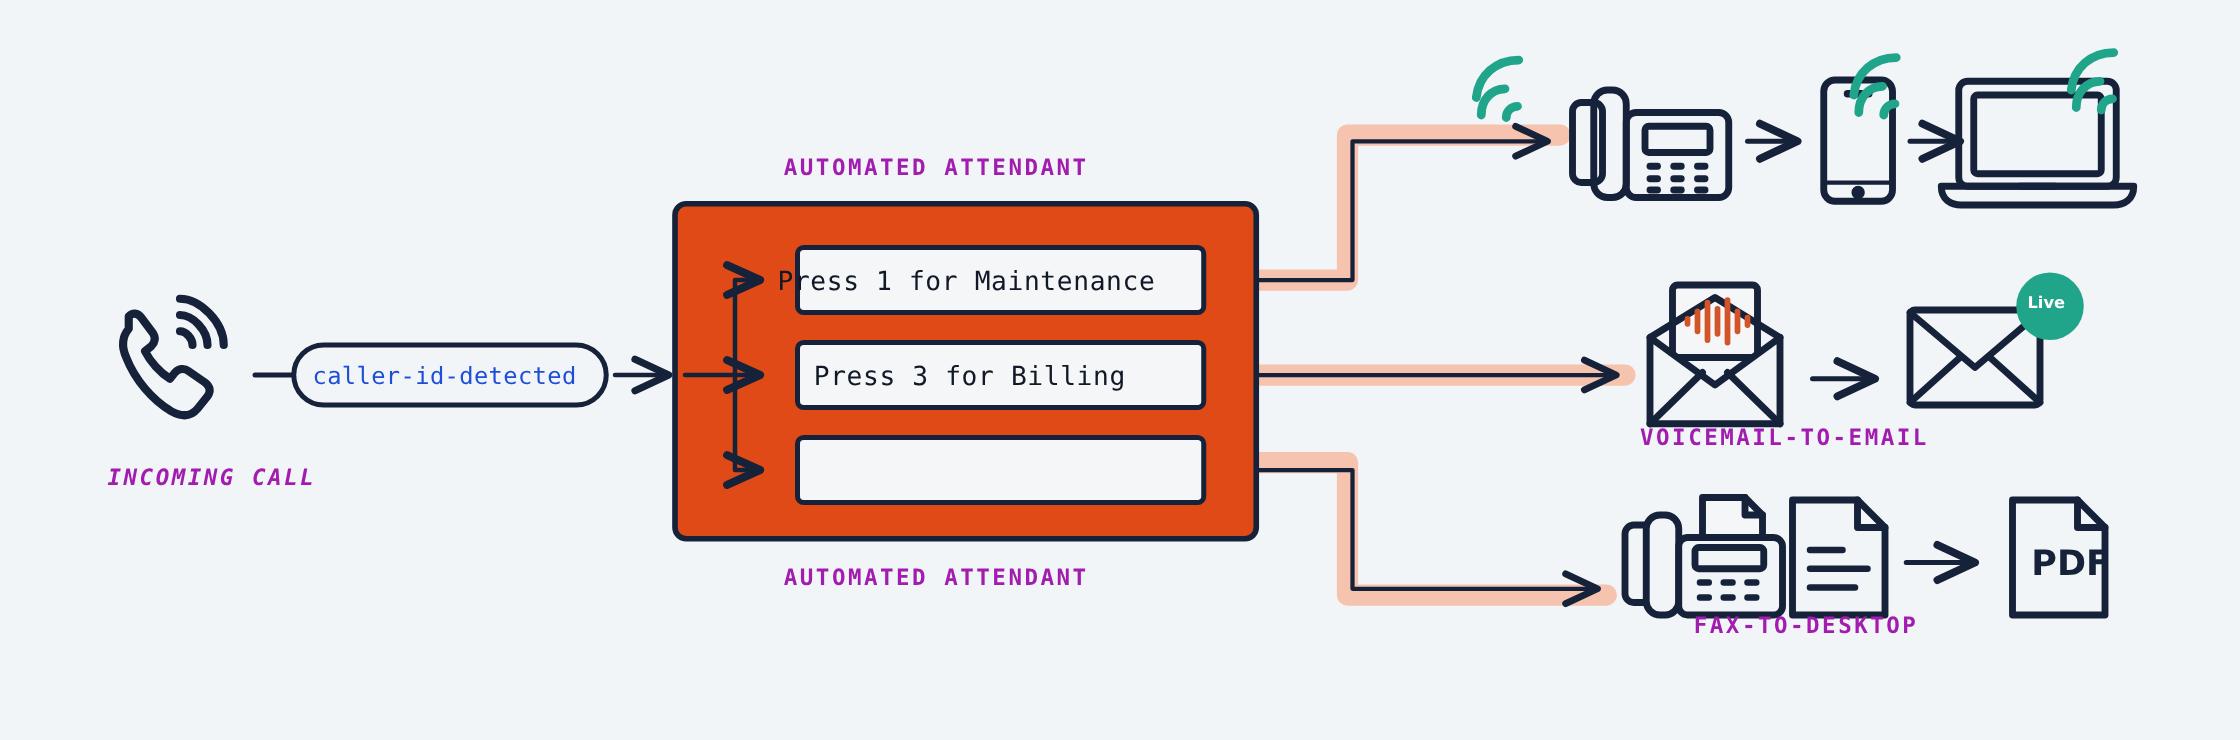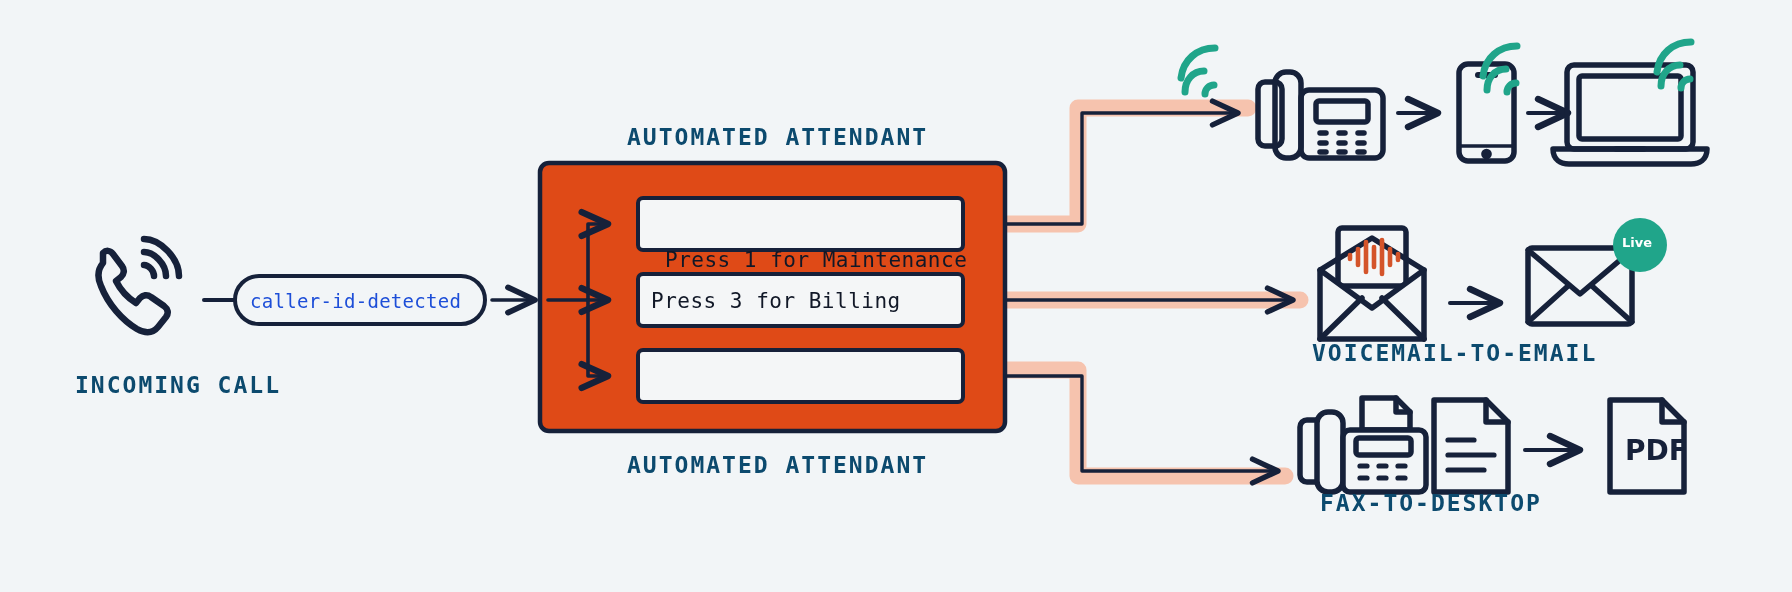--- a/index.html
+++ b/index.html
@@ -9,24 +9,24 @@
     font-family:"DejaVu Sans Mono", monospace;
     overflow:hidden;
   }
   #stage{position:relative;width:1792px;height:592px;}
   svg.layer{position:absolute;left:0;top:0;width:1792px;height:592px;}
 
   .lbl{
     position:absolute;
     font-family:"DejaVu Sans Mono", monospace;
     font-weight:700;
-    color:#0c4a6e;
+    color:#a21caf;
     letter-spacing:2px;
     white-space:nowrap;
-    font-size:23px;
+    font-size:18px;
   }
   .menu-text{
     position:absolute;
     font-family:"DejaVu Sans Mono", monospace;
     font-size:21px;
     color:#111827;
     white-space:nowrap;
     letter-spacing:0.5px;
   }
   .pill-text{
@@ -206,30 +206,30 @@
         <line x1="16" y1="72" x2="52" y2="72"></line>
       </g>
     </g>
     <path d="M1525,450 L1580,450" fill="none" stroke="#16213a" stroke-width="4" stroke-linecap="round" marker-end="url(#arrowDark)"></path>
     <g transform="translate(1608,398)" fill="none" stroke="#16213a" stroke-width="5.5" stroke-linecap="round" stroke-linejoin="round">
       <path d="M2,2 L54,2 L76,24 L76,94 L2,94 Z" fill="#f2f5f7"></path>
       <path d="M54,2 L54,24 L76,24"></path>
     </g>
   </svg>
 
-  <div class="lbl" style="left:75px; top:372px;">INCOMING CALL</div>
+  <div class="lbl" style="left:86px; top:372px;font-style:italic;">INCOMING CALL</div>
 
   <div class="pill-text" style="left:250px; top:290px;">caller-id-detected</div>
 
   <div class="lbl" style="left:627px; top:124px;">AUTOMATED ATTENDANT</div>
   <div class="lbl" style="left:627px; top:452px;">AUTOMATED ATTENDANT</div>
 
-  <div class="menu-text" style="left:665px; top:213px;margin-top:35px;">Press 1 for Maintenance</div>
+  <div class="menu-text" style="left:622px; top:213px;">Press 1 for Maintenance</div>
   <div class="menu-text" style="left:651px; top:289px;">Press 3 for Billing</div>
 
   <div class="lbl" style="left:1312px; top:340px;">VOICEMAIL-TO-EMAIL</div>
-  <div class="lbl" style="left:1320px; top:490px;">FAX-TO-DESKTOP</div>
+  <div class="lbl" style="left:1355px; top:490px;">FAX-TO-DESKTOP</div>
 
   <div class="live-text" style="left:1622px; top:235px;">Live</div>
 
   <div class="pdf-text" style="left:1625px; top:434px;">PDF</div>
 
 </div>
 
 </body></html>

